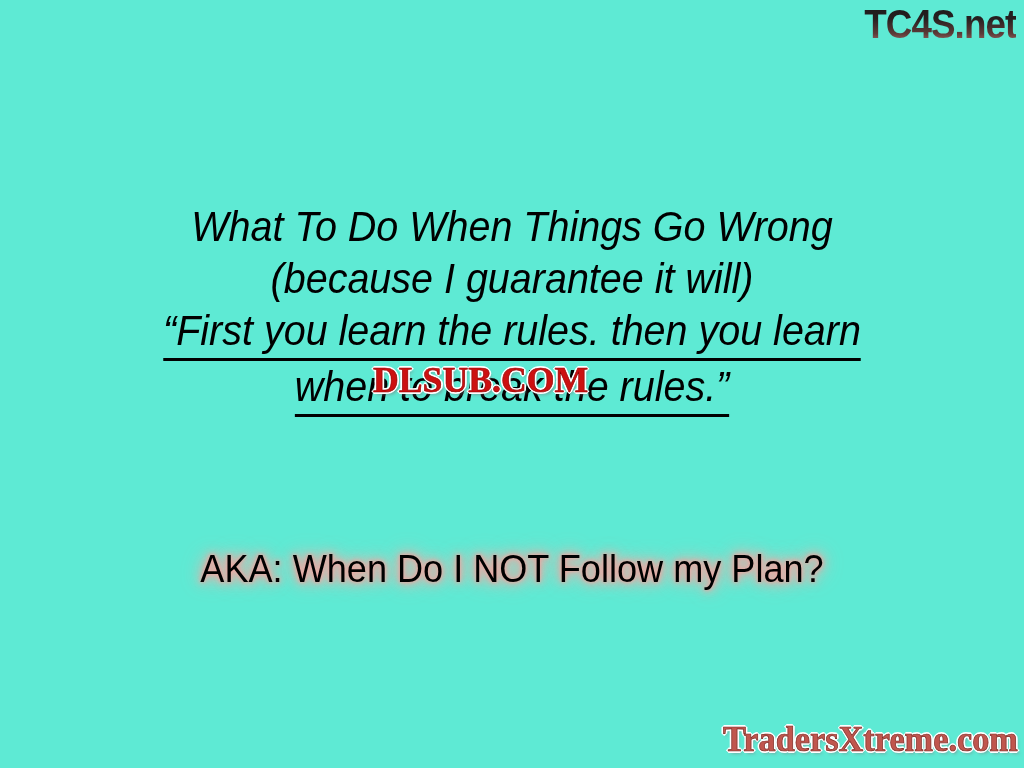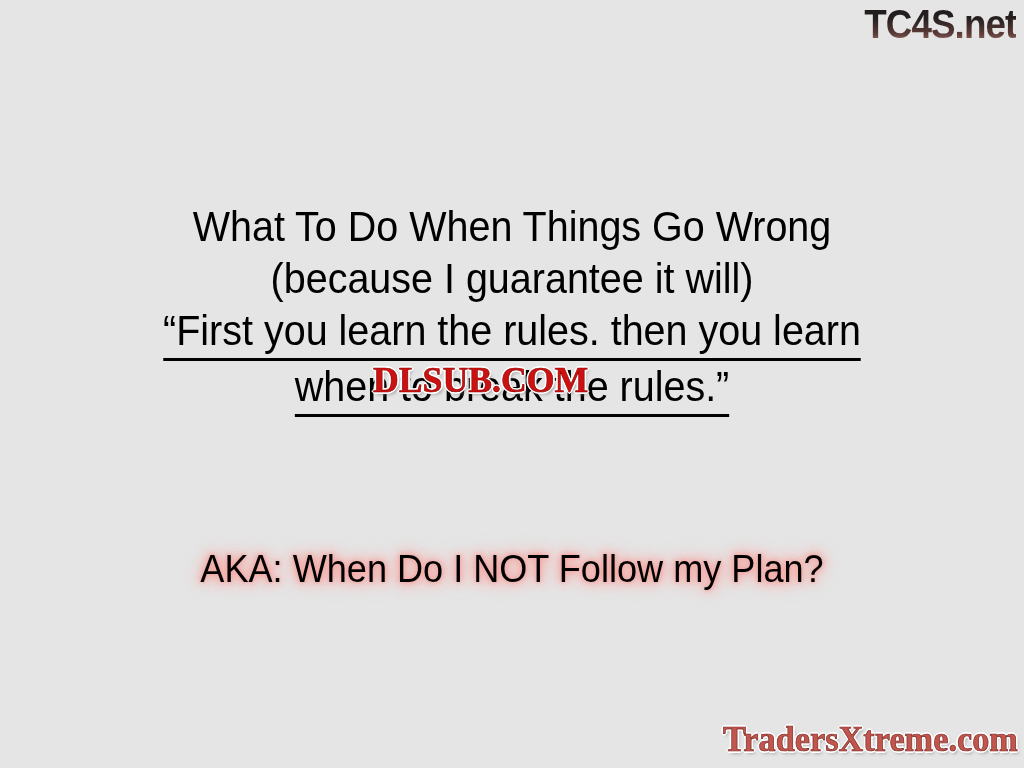--- a/index.html
+++ b/index.html
@@ -8,21 +8,21 @@
     padding: 0;
     background: #ffffff;
   }
   body {
     font-family: "Liberation Sans", sans-serif;
   }
   #slide {
     position: relative;
     width: 1024px;
     height: 768px;
-    background: #e5e5e5;
+    background: #5eead4;
     overflow: hidden;
   }
 
   
   #brand-logo {
     position: absolute;
     top: 2px;
     right: 8px;
     font-family: "Liberation Sans", sans-serif;
     font-weight: bold;
@@ -40,20 +40,21 @@
     user-select: none;
   }
 
   
   #headline-block {
     position: absolute;
     left: 0;
     top: 201px;
     width: 1024px;
     text-align: center;
+    font-style: italic;
   }
   .headline-line {
     font-family: "Liberation Sans", sans-serif;
     font-size: 42px;
     line-height: 52px;
     color: #000000;
     white-space: nowrap;
     transform: scaleX(0.94);
     transform-origin: center center;
   }

